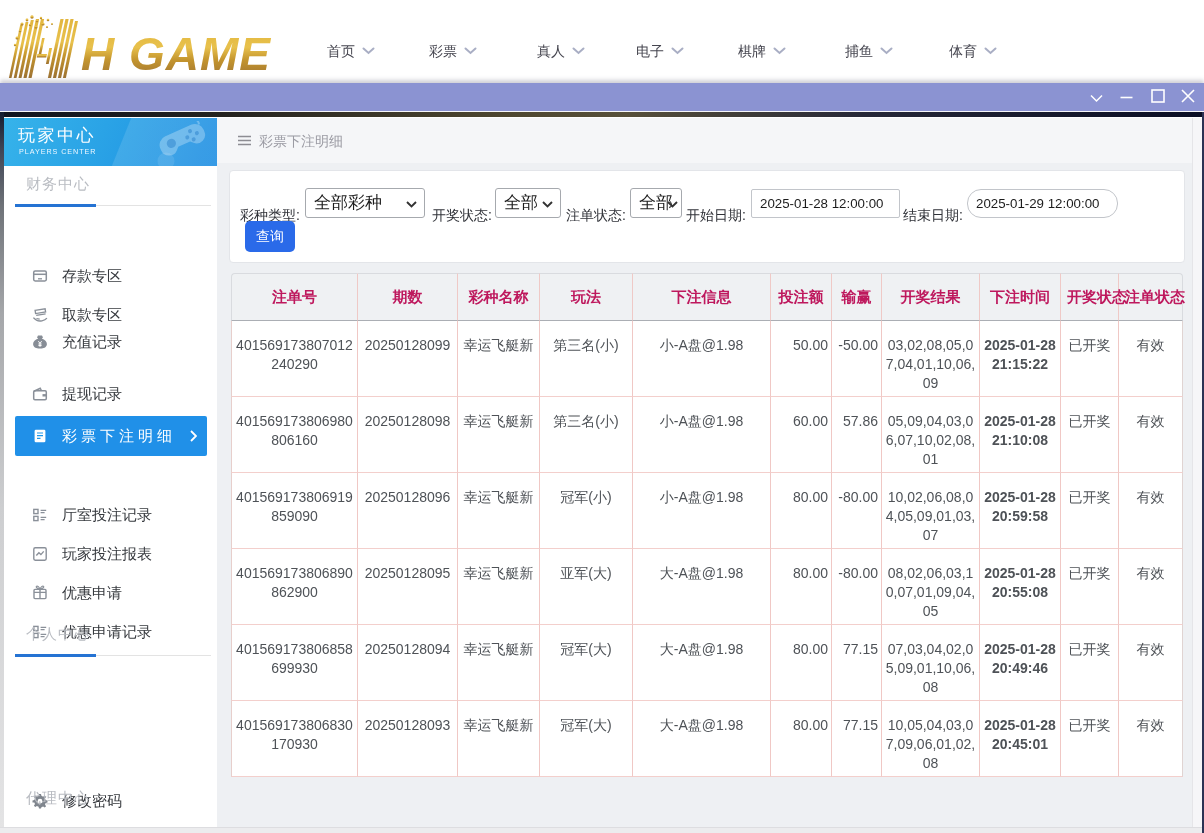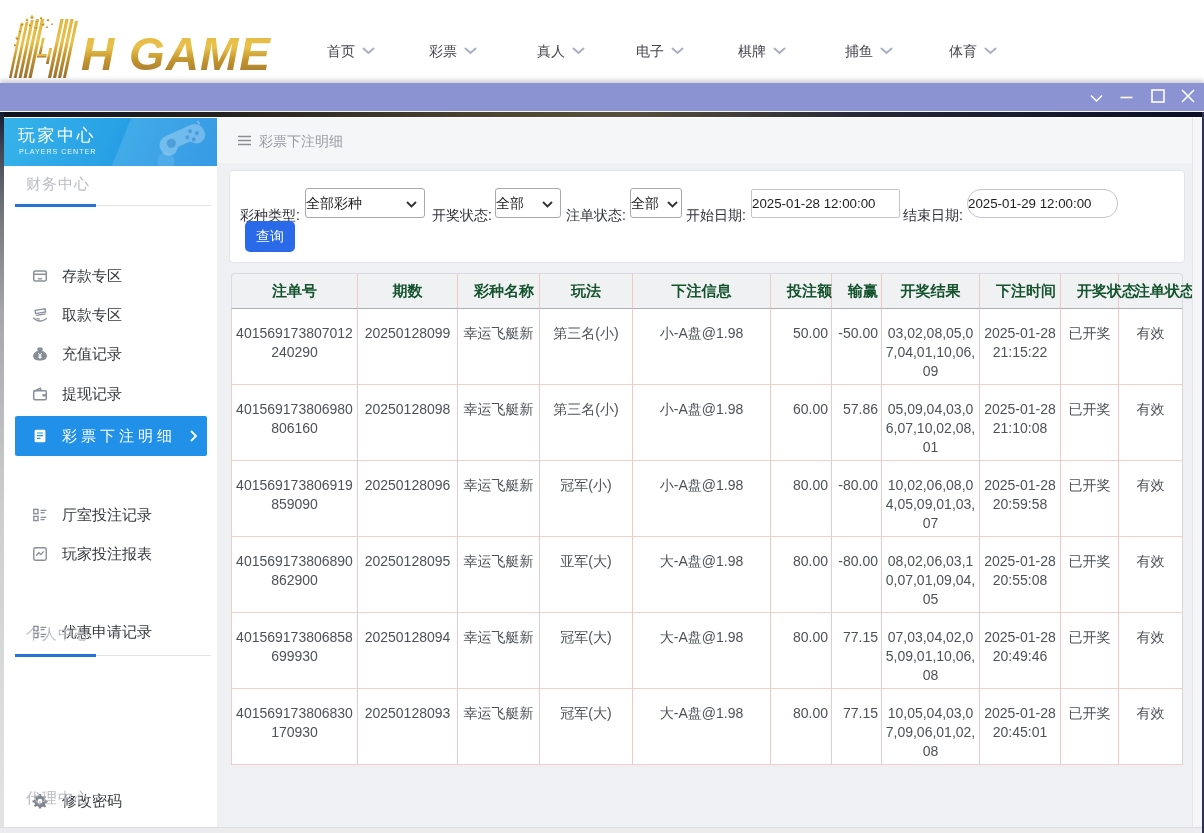--- a/index.html
+++ b/index.html
@@ -45,40 +45,40 @@
 .mi-act .tx { position:absolute; left:47px; top:50%; margin-top:-9px; font-size:15px; letter-spacing:4px; color:#fff; white-space:nowrap; }
 .mi-act .ar { position:absolute; right:10px; top:50%; margin-top:-6px; }
 
 
 #main { position:absolute; left:217px; top:118px; width:975px; height:715px; background:#eef0f3; }
 #crumb { position:absolute; left:0; top:0; width:975px; height:45px; background:#f5f6f8; }
 #crumb .tx { position:absolute; left:42px; top:15px; font-size:14px; color:#9b9ba3; }
 #panel { position:absolute; left:12px; top:52px; width:956px; height:93px; background:#fff; border:1px solid #e3e5e9; border-radius:4px; }
 #panel label { position:absolute; top:25px; font-size:14px; color:#303238; white-space:nowrap;margin-top:11px; }
 .sel { position:absolute; top:17px; height:30px; background:#fff; border:1px solid #a6a9ae; border-radius:3px;
- font-size:14px; color:#1c1c1c; line-height:28px; padding-left:0; }
+ font-size:17px; color:#1c1c1c; line-height:28px; padding-left:8px; }
 .sel svg { position:absolute; top:12px; }
 #panel input { position:absolute; top:18px; height:29px; font-size:13.3px; font-family:"Liberation Sans",sans-serif;
- border:1px solid #c2c5ca; border-radius:2px; color:#1c1c1c; padding-left:0; }
+ border:1px solid #c2c5ca; border-radius:2px; color:#1c1c1c; padding-left:8px; }
 #qbtn { position:absolute; left:15px; top:50px; width:50px; height:31px; background:#2a6ae9; border:none; border-radius:5px;
  color:#fff; font-size:14px; font-family:"Liberation Sans",sans-serif; }
 
 
 #tbl { position:absolute; left:14px; top:155px; width:952px; border-collapse:separate; border-spacing:0; table-layout:fixed; }
-#tbl th { height:36px; background:#eff1f3; font-size:15px; font-weight:bold; color:#14532d; text-align:center; white-space:nowrap;
- border-top:1px solid #d9dbdf; border-bottom:1px solid #abaeb4; border-right:1px solid #efc9c6; padding:0 16px; }
+#tbl th { height:48px; background:#eff1f3; font-size:15px; font-weight:bold; color:#be185d; text-align:center; white-space:nowrap;
+ border-top:1px solid #d9dbdf; border-bottom:1px solid #abaeb4; border-right:1px solid #efc9c6; padding:0 6px; }
 #tbl th:first-child { border-left:1px solid #d9dbdf; border-top-left-radius:4px; }
 #tbl th:last-child { border-right:1px solid #d9dbdf; border-top-right-radius:4px; }
 #tbl td { height:76px; background:#fff; font-size:14px; color:#4e5257; text-align:center; vertical-align:top;
  padding:15px 3px 0 3px; line-height:19px; word-break:break-all;
  border-bottom:1px solid #f3cfcc; border-right:1px solid #f0c8c5; }
 #tbl td:first-child { border-left:1px solid #e7cfcc; }
 #tbl td:last-child { border-right:1px solid #e0d4d2; }
 #tbl td.num { text-align:right; padding-right:3px; word-break:normal; }
-#tbl td.tm { word-break:normal; }
+#tbl td.tm { word-break:normal;font-weight:bold; }
 </style>
 </head>
 <body>
 
 <div id="hdr">
   <svg id="logo" style="position:absolute;left:8px;top:14px" width="270" height="66" viewBox="0 0 270 66">
     <defs>
       <linearGradient id="gg" x1="0" y1="0" x2="0" y2="1">
         <stop offset="0" stop-color="#e2b63e"></stop>
           <stop offset="0.38" stop-color="#e8c14c"></stop>
@@ -200,21 +200,21 @@
     <svg class="ic" width="16" height="16" viewBox="0 0 16 16">
         <g fill="none" stroke="#8a9099" stroke-width="1.35">
           <path d="M3.1 3.4l10-1.6.5 3.2-10 1.6z"></path>
           <path d="M4.2 8.4l9.4-1.5"></path>
           <path d="M1.4 10.6c2.2 2.7 5.3 3.8 8.5 3.2 2.2-.4 4-1.3 5-2.6"></path>
           <path d="M4.4 11.7l3.3.5" stroke-width="1.2"></path>
         </g>
       </svg>
     <span class="tx">取款专区</span>
   </div>
-  <div class="mi" style="top:184px">
+  <div class="mi" style="top:172px">
     <svg class="ic" width="16" height="16" viewBox="0 0 16 16">
         <path d="M6 1.4h4l1 2-1.2 1.2c3 .9 5.1 3 5.1 5.5 0 2.8-2.3 4.4-5.2 4.4H6.3c-2.9 0-5.2-1.6-5.2-4.4 0-2.5 2.1-4.6 5.1-5.5L5 3.4z" fill="#878d96"></path>
         <path d="M6.4 7.2L8 9.4l1.6-2.2M8 9.4v3.4M6.4 10h3.2M6.4 11.6h3.2" stroke="#fff" stroke-width="1" fill="none"></path>
       </svg>
     <span class="tx">充值记录</span>
   </div>
   <div class="mi" style="top:224px">
     <svg class="ic" width="16" height="16" viewBox="0 0 16 16">
         <g fill="none" stroke="#8a9099" stroke-width="1.5">
           <path d="M2 5.2 L8.2 2.2 L9.6 5"></path>
@@ -259,20 +259,30 @@
     <span class="tx">厅室投注记录</span>
   </div>
   <div class="mi" style="top:384px">
     <svg class="ic" width="16" height="16" viewBox="0 0 16 16">
         <g fill="none" stroke="#8a9099" stroke-width="1.4">
           <rect x="1.8" y="1.8" width="12.4" height="12.4" rx="1.4"></rect>
           <path d="M4.3 9.6l2.6-2.8 2 1.8 2.8-3.2"></path>
         </g>
       </svg>
     <span class="tx">玩家投注报表</span>
+  </div>
+  <div class="mi" style="top:423px">
+    <svg class="ic" width="16" height="16" viewBox="0 0 16 16">
+        <g fill="none" stroke="#8a9099" stroke-width="1.4">
+          <rect x="2" y="4.4" width="12" height="9.2" rx="1"></rect>
+          <path d="M2 7.4h12M8 4.4v9.2"></path>
+          <path d="M8 4.2c-3-.5-4.6-2.4-3.4-3 1-.5 2.6.8 3.4 3 .8-2.2 2.4-3.5 3.4-3 1.2.6-.4 2.5-3.4 3z" stroke-width="1.1"></path>
+        </g>
+      </svg>
+    <span class="tx">优惠申请</span>
   </div>
   <div class="mi" style="top:462px">
     <svg class="ic" width="16" height="16" viewBox="0 0 16 16">
         <g fill="none" stroke="#8a9099" stroke-width="1.4">
           <rect x="1.8" y="2.4" width="4.2" height="4.2"></rect>
           <rect x="1.8" y="9.4" width="4.2" height="4.2"></rect>
           <path d="M8.6 3.4h5.6M8.6 5.6h4M8.6 10.4h5.6M8.6 12.6h4"></path>
         </g>
       </svg>
     <span class="tx">优惠申请记录</span>

